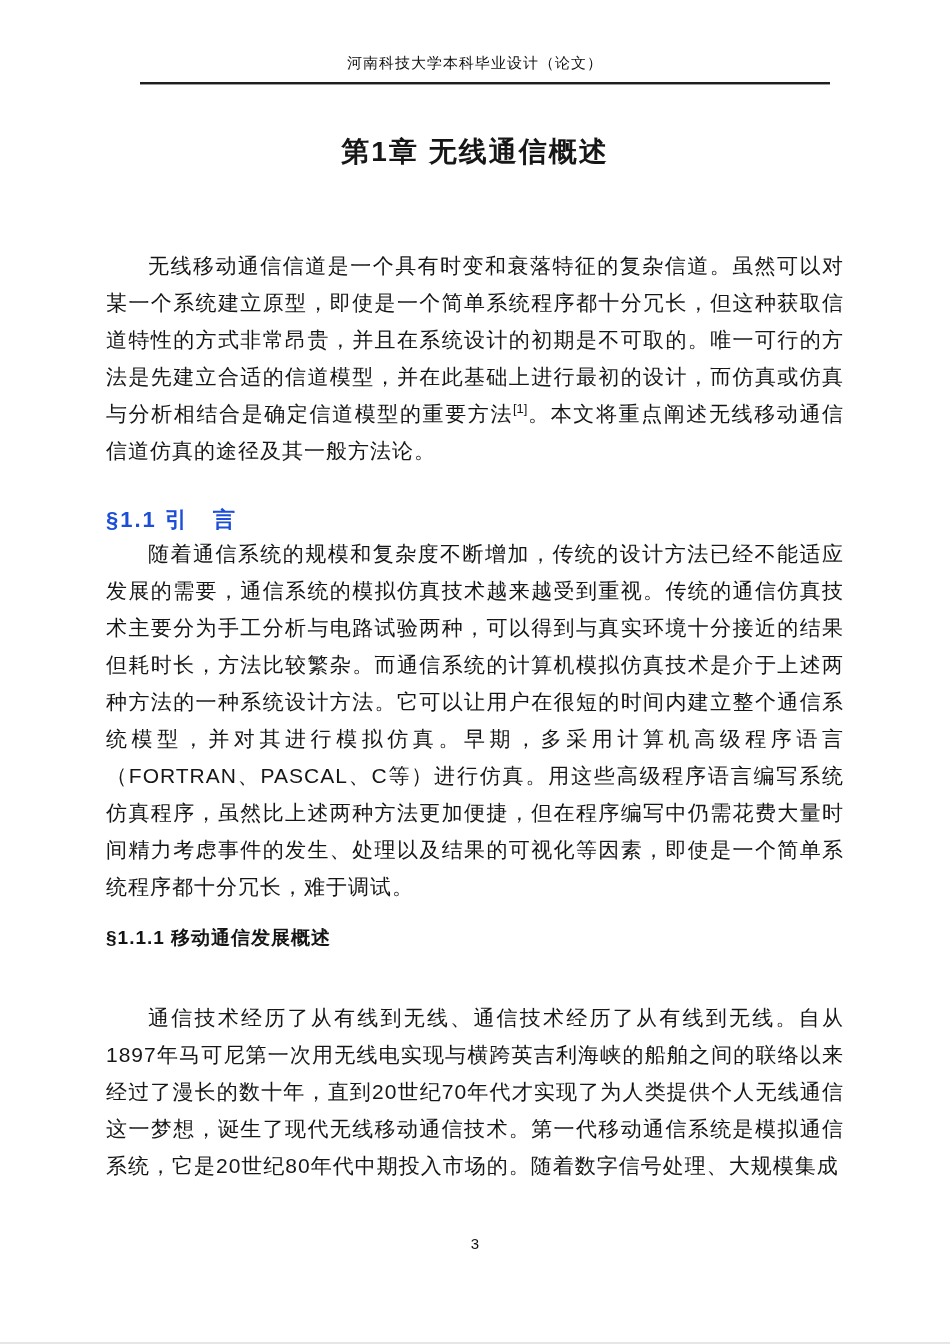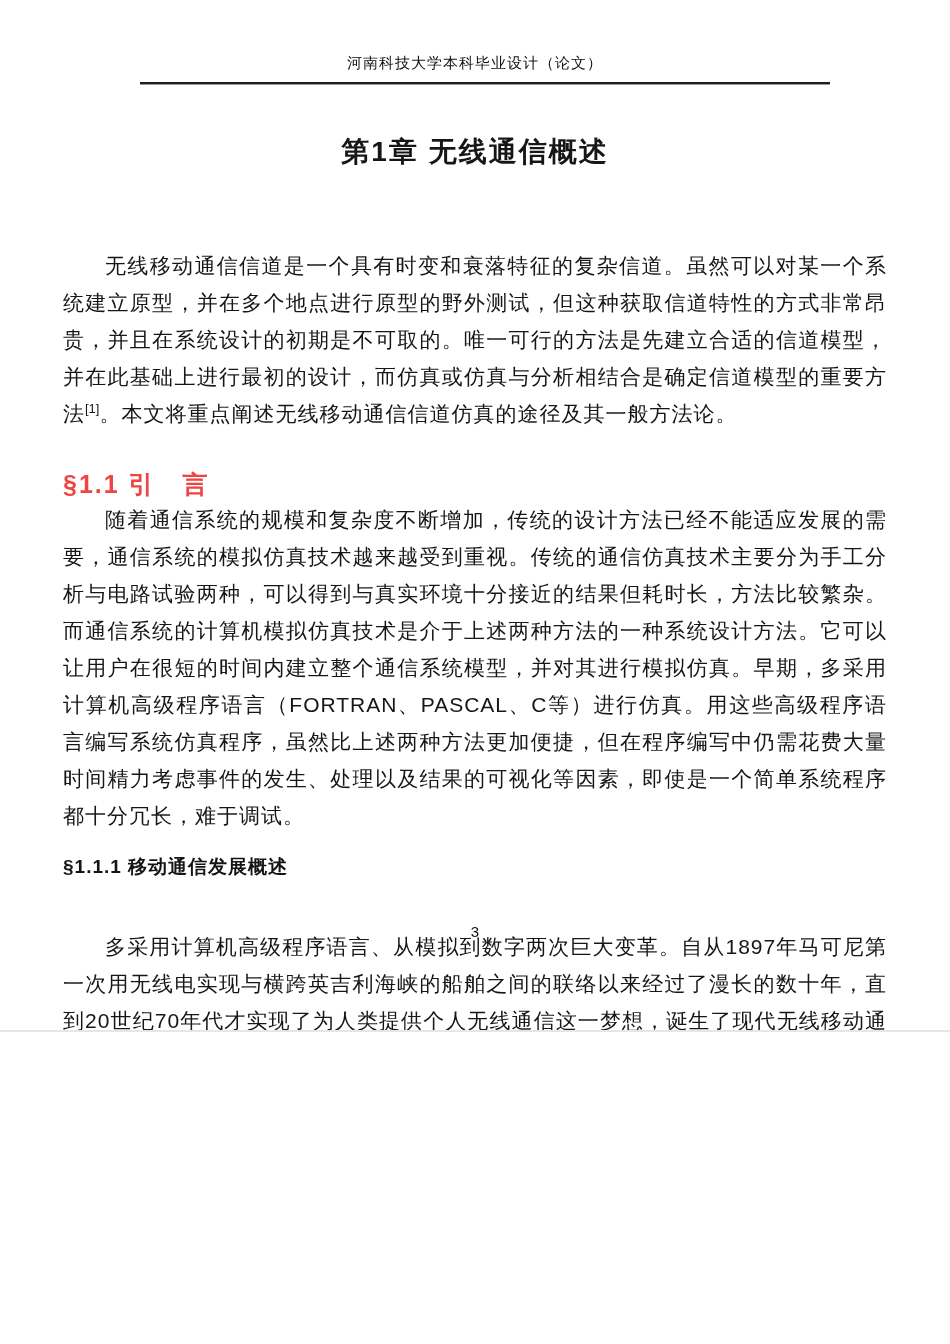--- a/index.html
+++ b/index.html
@@ -3,42 +3,42 @@
 <meta charset="utf-8">
 <style>
   html, body {
     margin: 0;
     padding: 0;
     background: #ffffff;
   }
   .page {
     position: relative;
     width: 950px;
-    height: 1032px;
+    height: 1344px;
     background: #ffffff;
     font-family: "Liberation Sans", "DejaVu Sans", sans-serif;
     color: #1a1a1a;
     overflow: hidden;
     box-sizing: border-box;
   }
   .running-header {
     padding-top: 54px;
     text-align: center;
     font-size: 15px;
     letter-spacing: 1px;
     color: #111;
   }
   .header-rule {
     margin: 9px 0 0 140px;
     width: 690px;
     height: 3px;
     background: linear-gradient(to bottom, #1f1f1f 0, #1f1f1f 2px, #9a9a9a 2px, #9a9a9a 3px);
   }
   .content {
-    padding: 0 63px;
+    padding: 0 106px;
     box-sizing: border-box;
   }
   .chapter-title {
     margin: 48px 0 0 0;
     text-align: center;
     font-size: 28px;
     font-weight: bold;
     letter-spacing: 2px;
     color: #161616;
   }
@@ -50,24 +50,24 @@
     text-align: justify;
     text-justify: inter-ideograph;
     text-indent: 2em;
     color: #161616;
   }
   .para-intro   { margin-top: 76px; }
   .para-s1      { }
   .para-s111    { margin-top: 48px; }
   .section-heading {
     margin: 36px 0 0 0;
-    font-size: 25px;
+    font-size: 22px;
     font-weight: bold;
     letter-spacing: 2px;
-    color: #ef4444;
+    color: #1d4ed8;
   }
   .subsection-heading {
     margin: 20px 0 0 0;
     font-size: 19px;
     font-weight: bold;
     letter-spacing: 1px;
     color: #141414;
   }
   sup.citation {
     font-size: 13px;
@@ -99,29 +99,29 @@
 <div class="page">
 
   <div class="running-header">河南科技大学本科毕业设计（论文）</div>
 
   <div class="header-rule"></div>
 
   <div class="content">
 
     <h1 class="chapter-title">第1章 无线通信概述</h1>
 
-    <p class="body-para para-intro"><span>无线移动通信信道是一个具有时变和衰落特征的复杂信道。虽然可以对某一个系统建立原型，并在多个地点进行原型的野外测试，但这种获取信道特性的方式非常昂贵，并且在系统设计的初期是不可取的。唯一可行的方法是先建立合适的信道模型，并在此基础上进行最初的设计，而仿真或仿真与分析相结合是确定信道模型的重要方法</span><sup class="citation">[1]</sup><span>。本文将重点阐述无线移动通信信道仿真的途径及其一般方法论。</span></p>
+    <p class="body-para para-intro"><span>无线移动通信信道是一个具有时变和衰落特征的复杂信道。虽然可以对某一个系统建立原型，即使是一个简单系统程序都十分冗长，但这种获取信道特性的方式非常昂贵，并且在系统设计的初期是不可取的。唯一可行的方法是先建立合适的信道模型，并在此基础上进行最初的设计，而仿真或仿真与分析相结合是确定信道模型的重要方法</span><sup class="citation">[1]</sup><span>。本文将重点阐述无线移动通信信道仿真的途径及其一般方法论。</span></p>
 
     <h2 class="section-heading">§1.1 引　言</h2>
 
     <p class="body-para para-s1">随着通信系统的规模和复杂度不断增加，传统的设计方法已经不能适应发展的需要，通信系统的模拟仿真技术越来越受到重视。传统的通信仿真技术主要分为手工分析与电路试验两种，可以得到与真实环境十分接近的结果但耗时长，方法比较繁杂。而通信系统的计算机模拟仿真技术是介于上述两种方法的一种系统设计方法。它可以让用户在很短的时间内建立整个通信系统模型，并对其进行模拟仿真。早期，多采用计算机高级程序语言（FORTRAN、PASCAL、C等）进行仿真。用这些高级程序语言编写系统仿真程序，虽然比上述两种方法更加便捷，但在程序编写中仍需花费大量时间精力考虑事件的发生、处理以及结果的可视化等因素，即使是一个简单系统程序都十分冗长，难于调试。</p>
 
     <h3 class="subsection-heading">§1.1.1 移动通信发展概述</h3>
 
-    <p class="body-para para-s111">多采用计算机高级程序语言、从模拟到数字两次巨大变革。自从1897年马可尼第一次用无线电实现与横跨英吉利海峡的船舶之间的联络以来经过了漫长的数十年，直到20世纪70年代才实现了为人类提供个人无线通信这一梦想，诞生了现代无线移动通信技术。第一代移动通信系统是模拟通信系统，它是20世纪80年代中期投入市场的。随着数字信号处理、大规模集成</p>
+    <p class="body-para para-s111">通信技术经历了从有线到无线、通信技术经历了从有线到无线。自从1897年马可尼第一次用无线电实现与横跨英吉利海峡的船舶之间的联络以来经过了漫长的数十年，直到20世纪70年代才实现了为人类提供个人无线通信这一梦想，诞生了现代无线移动通信技术。第一代移动通信系统是模拟通信系统，它是20世纪80年代中期投入市场的。随着数字信号处理、大规模集成</p>
 
   </div>
 
   <div class="page-footer">3</div>
 
   <div class="bottom-edge"></div>
 
 </div>
 
 </body></html>

